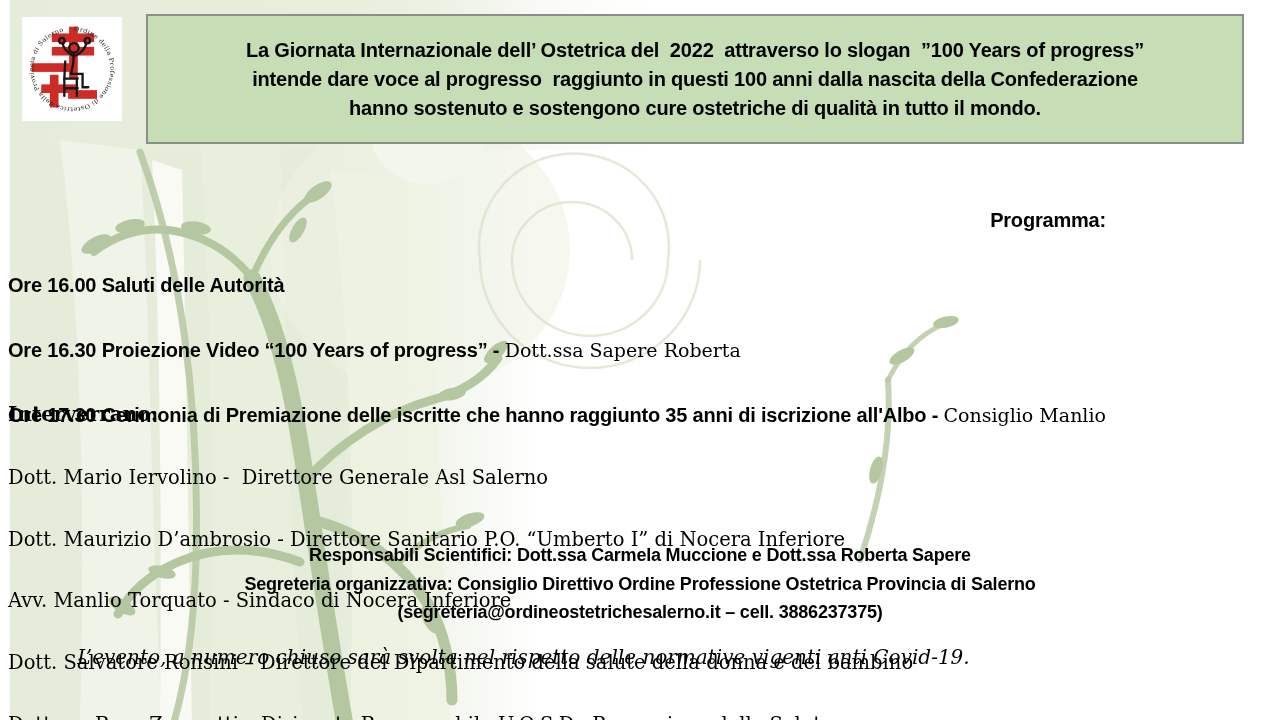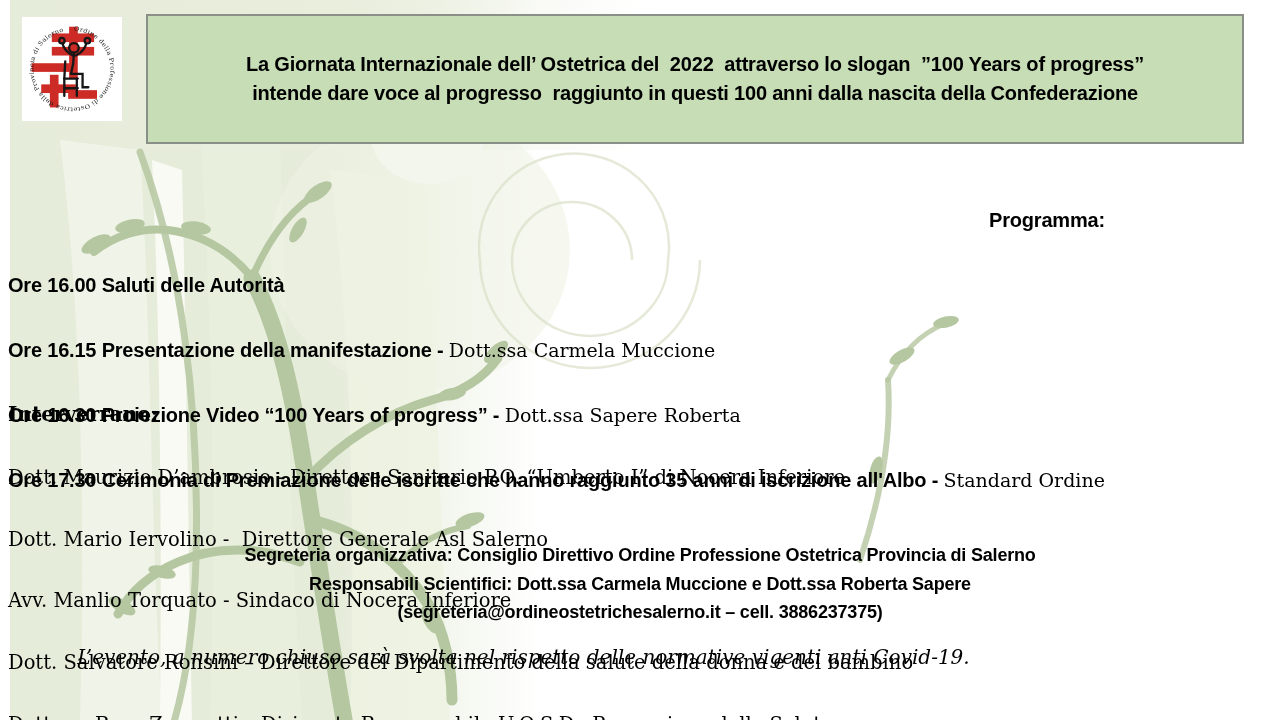--- a/index.html
+++ b/index.html
@@ -134,41 +134,41 @@
 
         <text font-family="DejaVu Serif, serif" font-size="6.2" fill="#222222" letter-spacing="0.3">
           <textPath href="#circ" startOffset="2" textLength="240" lengthAdjust="spacingAndGlyphs">Ordine della Professione di Ostetrica della Provincia di Salerno</textPath>
         </text>
       </svg>
     </div>
 
     <div class="header-box">
       <div class="hline">La Giornata Internazionale dell’ Ostetrica del  2022  attraverso lo slogan  ”100 Years of progress”</div>
       <div class="hline">intende dare voce al progresso  raggiunto in questi 100 anni dalla nascita della Confederazione</div>
+      <div class="hline">hanno sostenuto e sostengono cure ostetriche di qualità in tutto il mondo.</div>
     </div>
 
     <div class="program">
       <div class="prog-title bold-sans">Programma:</div>
       <div class="prog-line"><span class="bold-sans">Ore 16.00 Saluti delle Autorità</span><span class="serif-name"></span></div>
-      <div class="prog-line"><span class="bold-sans">Ore 16.15 Presentazione della manifestazione - </span><span class="serif-name">Dott.ssa Carmela Muccione</span></div>
       <div class="prog-line"><span class="bold-sans">Ore 16.30 Proiezione Video “100 Years of progress” - </span><span class="serif-name">Dott.ssa Sapere Roberta</span></div>
-      <div class="prog-line"><span class="bold-sans">Ore 17.30 Cerimonia di Premiazione delle iscritte che hanno raggiunto 35 anni di iscrizione all'Albo - </span><span class="serif-name">Standard Ordine</span></div>
+      <div class="prog-line"><span class="bold-sans">Ore 17.30 Cerimonia di Premiazione delle iscritte che hanno raggiunto 35 anni di iscrizione all'Albo - </span><span class="serif-name">Consiglio Manlio</span></div>
     </div>
 
     <div class="speakers">
       <div class="speakers-title">Interverrano:</div>
+      <div class="speaker-line">Dott. Mario Iervolino -  Direttore Generale Asl Salerno</div>
       <div class="speaker-line">Dott. Maurizio D’ambrosio - Direttore Sanitario P.O. “Umberto I” di Nocera Inferiore</div>
-      <div class="speaker-line">Dott. Mario Iervolino -  Direttore Generale Asl Salerno</div>
       <div class="speaker-line">Avv. Manlio Torquato - Sindaco di Nocera Inferiore</div>
       <div class="speaker-line">Dott. Salvatore Ronsini – Direttore del Dipartimento della salute della donna e del bambino</div>
       <div class="speaker-line">Dott.ssa Rosa Zampetti – Dirigente Responsabile U.O.S.D.  Promozione della Salute</div>
     </div>
 
     <div class="footer">
+      <div class="footer-line">Responsabili Scientifici: Dott.ssa Carmela Muccione e Dott.ssa Roberta Sapere</div>
       <div class="footer-line">Segreteria organizzativa: Consiglio Direttivo Ordine Professione Ostetrica Provincia di Salerno</div>
-      <div class="footer-line">Responsabili Scientifici: Dott.ssa Carmela Muccione e Dott.ssa Roberta Sapere</div>
       <div class="footer-line">(segreteria@ordineostetrichesalerno.it – cell. 3886237375)</div>
     </div>
 
     <div class="note">L’evento, a numero chiuso sarà svolta nel rispetto delle normative vigenti anti Covid-19.</div>
 
   </div>
 </div>
 
 </body></html>

